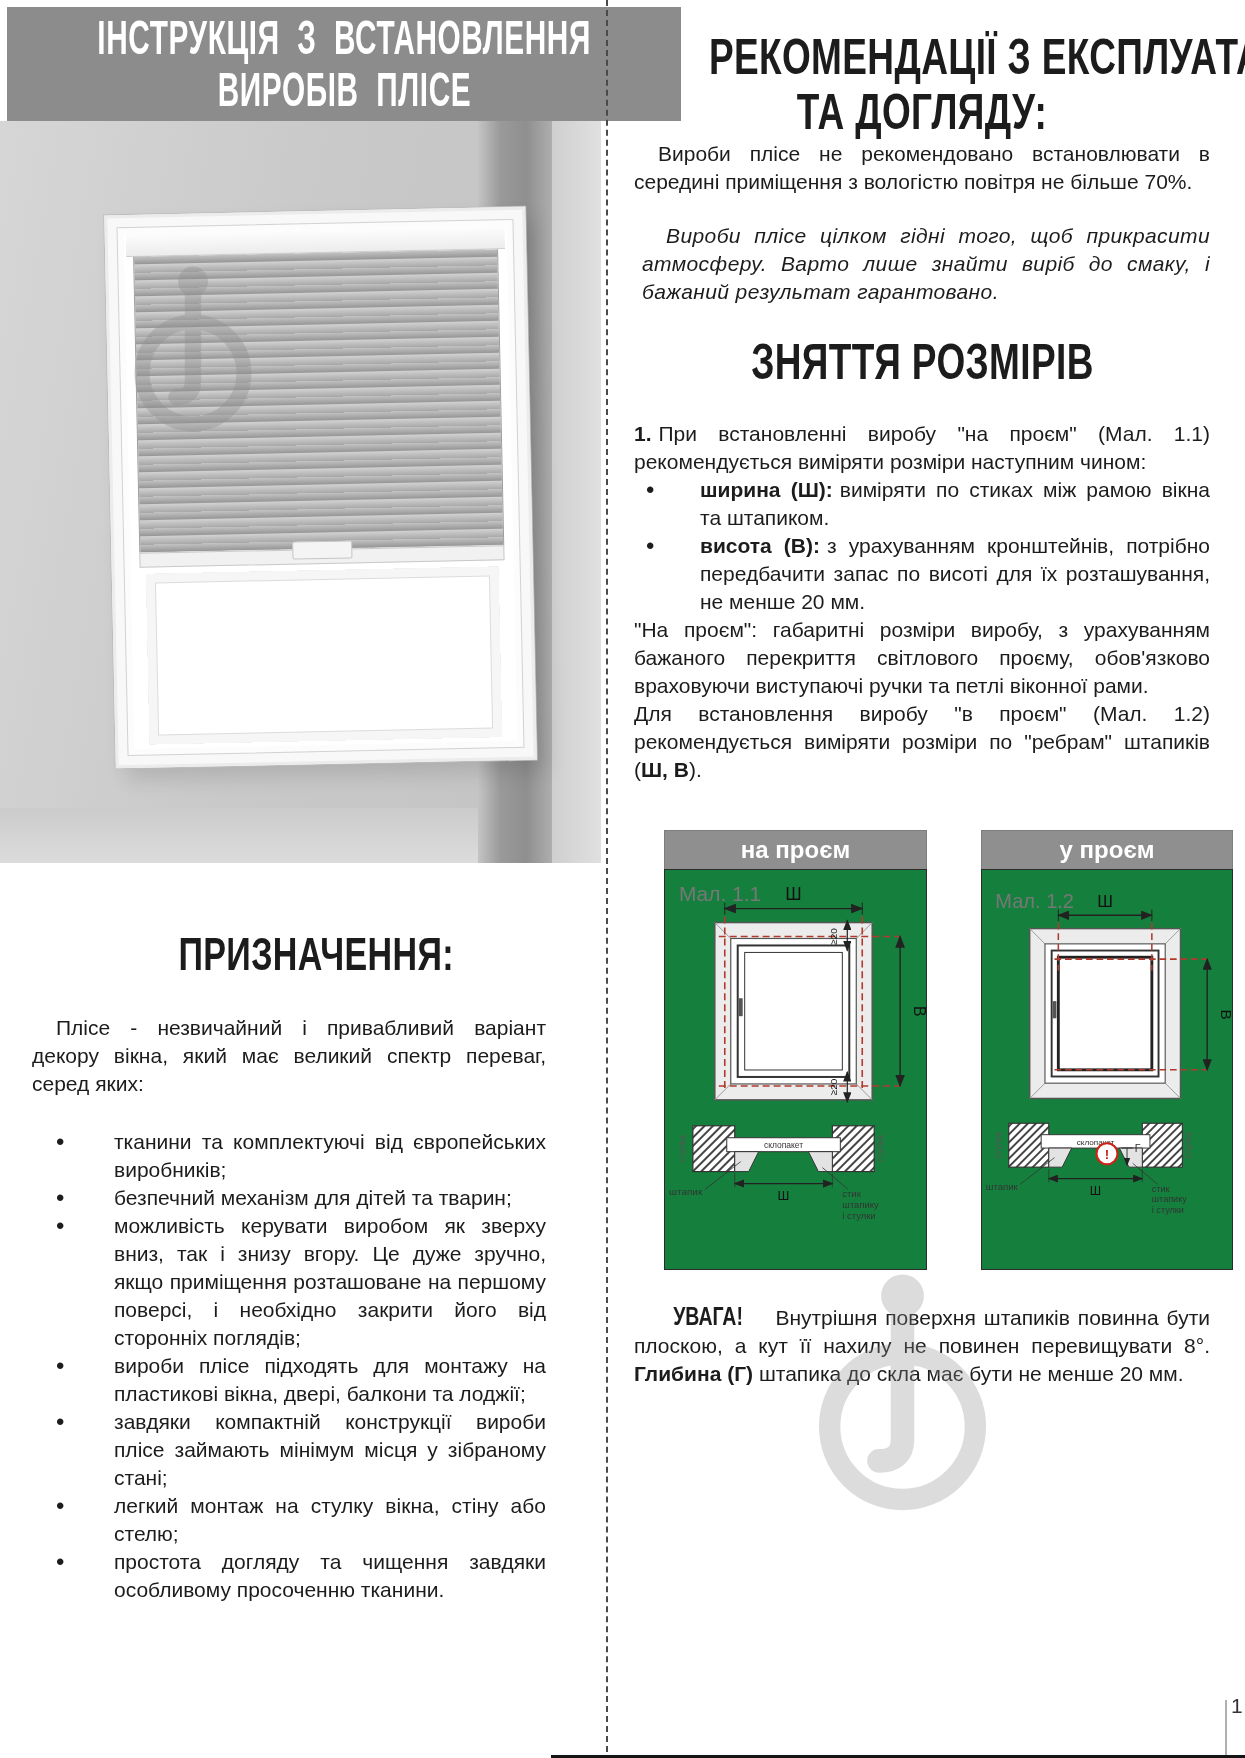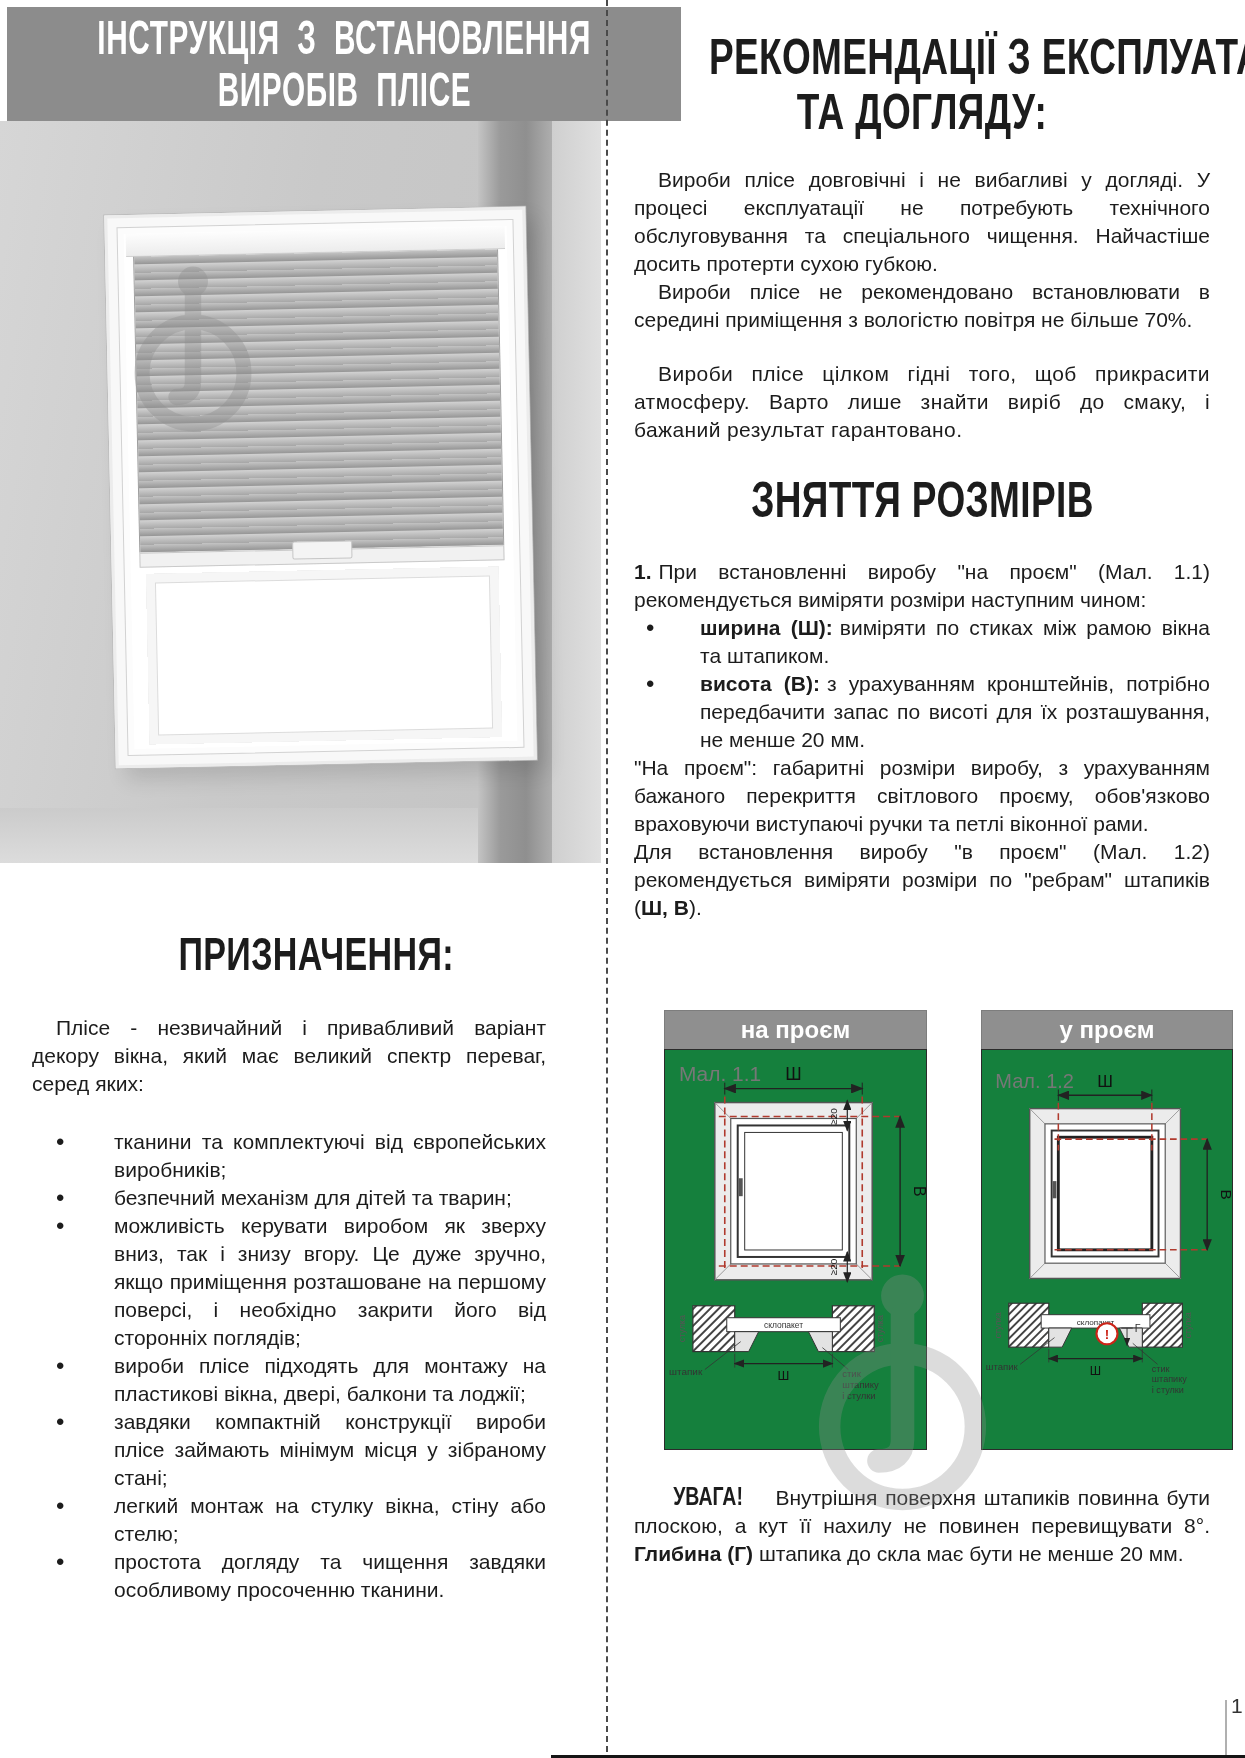--- a/index.html
+++ b/index.html
@@ -52,30 +52,30 @@
   .pagenum{position:absolute;left:1231px;top:1694px;font-size:21px;color:#333;}
   .bottom-rule{position:absolute;left:551px;bottom:0;width:694px;height:3px;background:#151515;}
 
   
   .right-col{position:absolute;left:634px;top:0;width:576px;font-size:21px;line-height:28px;}
   .rc-h1{margin-top:30px;text-align:center;line-height:1.1;}
   .rc-h1 .h-cond, .rc-h2 .h-cond{font-size:50px;}
   .rc-h2{margin-top:42px;text-align:center;}
   .indent{text-indent:24px;}
   .mt26{margin-top:26px;}
-  .it{letter-spacing:.4px;}
+  .it{font-style:italic;letter-spacing:.4px;margin-left:8px;}
   .mt34{margin-top:34px;}
   .b{font-weight:bold;}
   .mlist{list-style:none;margin:0;padding:0;}
   .mlist li{position:relative;padding-left:66px;text-align:justify;}
   .mlist li::before{content:"\2022";position:absolute;left:12px;top:0;font-size:24px;}
   .mlist .term{font-weight:bold;margin-right:7px;}
   .stepnum{font-weight:bold;margin-right:7px;}
 
-  .diagrams-row{margin-top:88px;padding-left:30px;display:flex;gap:26px;}
+  .diagrams-row{margin-top:46px;padding-left:30px;display:flex;gap:26px;}
   .diagram-box{background:#fff;}
   .tab-bar{height:38px;background:#8f8f8f;color:#fff;display:flex;align-items:center;justify-content:center;
            font-weight:bold;font-size:24px;border:1px solid #7d7d7d;border-bottom:none;}
   .box-body{border:1.6px solid #2b2b2b;background:#15803d;}
   .dbox-l{width:264px;}
   .dbox-r{width:295px;padding-left:28px;}
   svg text{font-family:"Liberation Sans",sans-serif;}
 
   .attention{margin-top:32px;text-align:justify;text-indent:22px;}
   .alert-label{display:inline-block;transform:scaleX(.78);transform-origin:left center;
@@ -131,21 +131,20 @@
 
   <div class="divider"></div>
 
   <div class="right-col">
 
     <div class="rc-h1">
       <span class="h-cond" style="display:block;">РЕКОМЕНДАЦІЇ З ЕКСПЛУАТАЦІЇ</span>
       <span class="h-cond" style="display:block;">ТА ДОГЛЯДУ:</span>
     </div>
 
-    <p class="jp indent mt26">Вироби плісе довговічні і не вибагливі у догляді. У процесі експлуатації не потребують технічного обслуговування та спеціального чищення. Найчастіше досить протерти сухою губкою.</p>
     <p class="jp indent">Вироби плісе не рекомендовано встановлювати в середині приміщення з вологістю повітря не більше 70%.</p>
     <p class="jp indent mt26 it">Вироби плісе цілком гідні того, щоб прикрасити атмосферу. Варто лише знайти виріб до смаку, і бажаний результат гарантовано.</p>
 
     <div class="rc-h2">
       <span class="h-cond">ЗНЯТТЯ РОЗМІРІВ</span>
     </div>
 
     <p class="jp mt34"><span class="stepnum">1.</span><span>При встановленні виробу "на проєм" (Мал. 1.1) рекомендується виміряти розміри наступним чином:</span></p>
 
     <ul class="mlist">

